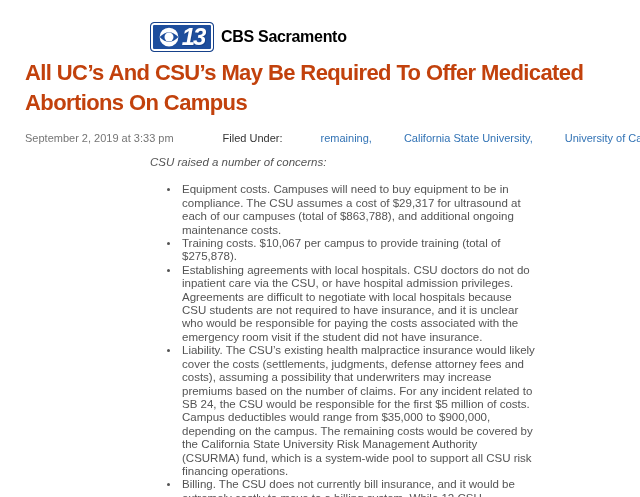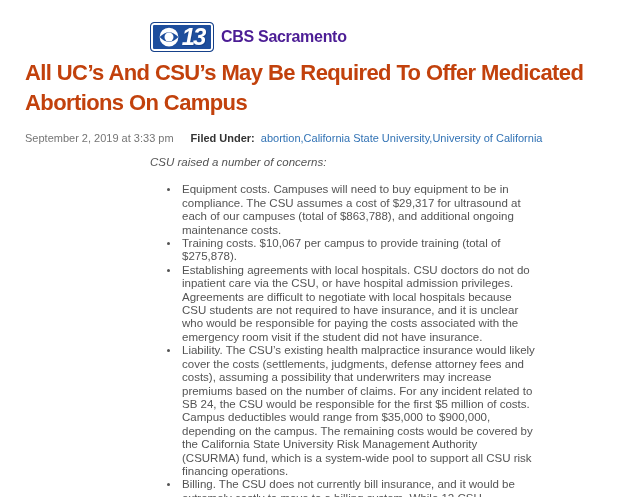--- a/index.html
+++ b/index.html
@@ -44,21 +44,21 @@
     color: #ffffff;
     font-weight: bold;
     font-style: italic;
     font-size: 24px;
     line-height: 24px;
     letter-spacing: -2px;
     padding-right: 3px;
     text-shadow: 1px 1px 0 #16418a;
   }
   .station-name {
-    color: #4c1d95;
+    color: #000000;
     font-weight: bold;
     font-size: 16px;
     letter-spacing: -0.3px;
     margin-left: 7px;
     text-align: right;
   }
 
   
   .headline {
     margin: 5px 2px 0 25px;
@@ -70,25 +70,26 @@
     letter-spacing: -0.6px;
   }
 
   
   .meta-row {
     margin: 14px 0 0 25px;
     font-size: 11px;
     display: flex;
     align-items: baseline;
     white-space: nowrap;
+    gap: 32px;
   }
   .article-date { color: #757575; }
   .filed-under-label {
     color: #333333;
-    font-weight: bold;
+    font-weight: normal;
     margin-left: 17px;
     margin-right: 6px;
   }
   .tag-link {
     color: #3273b5;
     text-decoration: none;
     cursor: pointer;
   }
   .tag-item:not(:last-child)::after {
     content: ", ";
@@ -129,21 +130,21 @@
     </span>
     <span class="station-name">CBS Sacramento</span>
   </a>
 </div>
 
 <h1 class="headline">All UC’s And CSU’s May Be Required To Offer Medicated Abortions On Campus</h1>
 
 <div class="meta-row">
   <span class="article-date">September 2, 2019 at 3:33 pm</span>
   <span class="filed-under-label">Filed Under:</span>
-  <span class="tag-item"><a class="tag-link">abortion</a></span>
+  <span class="tag-item"><a class="tag-link">remaining</a></span>
   <span class="tag-item"><a class="tag-link">California State University</a></span>
   <span class="tag-item"><a class="tag-link">University of California</a></span>
 </div>
 
 <div class="article-body">
   <p class="intro-line">CSU raised a number of concerns:</p>
   <ul class="concern-list">
     <li>Equipment costs. Campuses will need to buy equipment to be in compliance. The CSU assumes a cost of $29,317 for ultrasound at each of our campuses (total of $863,788), and additional ongoing maintenance costs.</li>
     <li>Training costs. $10,067 per campus to provide training (total of $275,878).</li>
     <li>Establishing agreements with local hospitals. CSU doctors do not do inpatient care via the CSU, or have hospital admission privileges. Agreements are difficult to negotiate with local hospitals because CSU students are not required to have insurance, and it is unclear who would be responsible for paying the costs associated with the emergency room visit if the student did not have insurance.</li>

